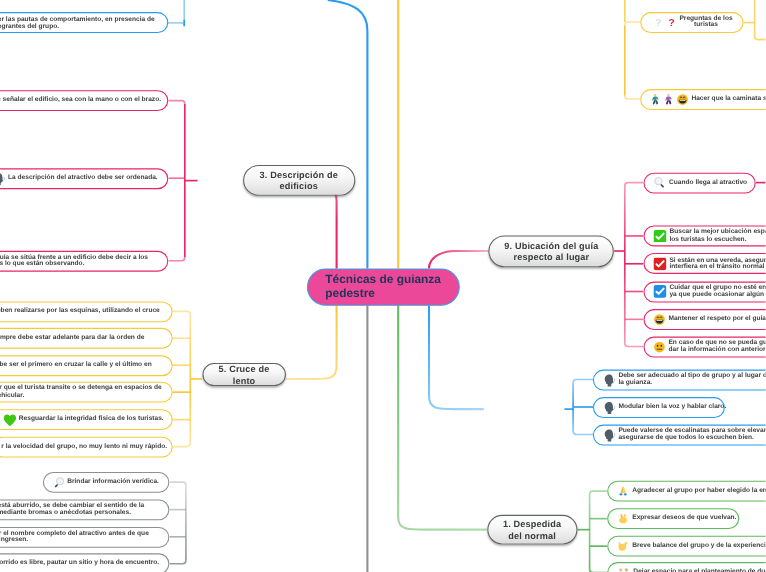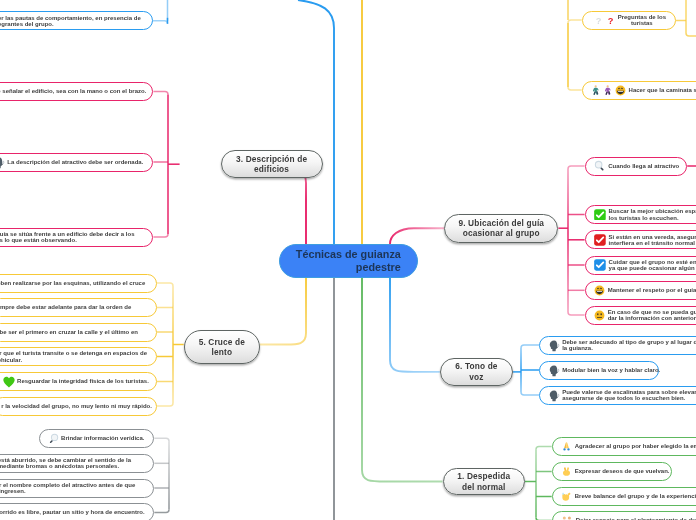--- a/index.html
+++ b/index.html
@@ -23,22 +23,22 @@
 
   .topic{position:absolute;box-sizing:border-box;
      border:1.25px solid #5e6563;border-radius:999px;
      background:linear-gradient(to bottom,#ffffff 0%,#f6f6f6 42%,#e6e6e6 80%,#dcdcdc 100%);
      display:flex;align-items:center;justify-content:center;text-align:center;
      font-weight:bold;font-size:8.3px;color:#3a3a3a;line-height:10.6px;
      box-shadow:0 1.4px 2px rgba(0,0,0,.32);letter-spacing:.15px;}
   .topic span{display:block;}
 
   .central{position:absolute;box-sizing:border-box;
-     border:1.7px solid #3e9ee0;border-radius:999px;background:#3b82f6;
-     display:flex;align-items:center;justify-content:center;text-align:right;
+     border:1.7px solid #3e9ee0;border-radius:999px;background:#ec4899;
+     display:flex;align-items:center;justify-content:center;text-align:left;
      font-weight:bold;font-size:10.8px;color:#1d3557;line-height:13.2px;padding-top:1px;}
   .central span{display:block;}
 </style>
 </head>
 <body>
 
 <div id="canvas">
   <svg id="links" viewBox="0 0 696 520" width="696" height="520">
       <defs>
         <linearGradient id="g0" gradientUnits="userSpaceOnUse" x1="167.5" y1="20.8" x2="167.5" y2="20.8">
@@ -186,21 +186,21 @@
       <span class="txt">
         <span>La descripción del atractivo debe ser ordenada.</span>
       </span>
     </div>
     <div class="leaf l" style="border-color: rgb(232, 36, 106); top: 227.5px; height: 19px; left: -12.4px; width: 165.8px;">
       <span class="txt">
         <span>guía se sitúa frente a un edificio debe decir a los</span>
         <span>es lo que están observando.</span>
       </span>
     </div>
-    <div class="topic" style="left: 183.7px; top: 330.1px; width: 76.3px; height: 34px;">
+    <div class="topic" style="left: 183.7px; top: 330.1px; width: 76.3px; height: 21px;">
       <div>
         <span>5. Cruce de</span>
         <span>lento</span>
       </div>
     </div>
     <div class="leaf l" style="border-color: rgb(247, 201, 56); top: 273.5px; height: 19px; left: -11.3px; width: 168.1px;">
       <span class="txt">
         <span>eben realizarse por las esquinas, utilizando el cruce</span>
       </span>
     </div>
@@ -299,21 +299,21 @@
           <path d="M9.5 20h17c.4 0 .6.3.5.6-.2.6-.5 1.1-.9 1.6H9.9c-.4-.5-.7-1-.9-1.6-.1-.3.1-.6.5-.6z" fill="#fff"></path>
         </svg>
       </span>
       <span class="txt">
         <span>Hacer que la caminata s</span>
       </span>
     </div>
     <div class="topic" style="left: 444.2px; top: 213.8px; width: 114.2px; height: 28.8px;">
       <div>
         <span>9. Ubicación del guía</span>
-        <span>ocasionar al grupo</span>
+        <span>respecto al lugar</span>
       </div>
     </div>
     <div class="leaf r" style="border-color: rgb(232, 36, 106); top: 156.5px; height: 19px; left: 584.6px; width: 102.6px;">
       <span class="icogrp">
         <svg width="11.5" height="11.5" viewBox="0 0 36 36">
           <path d="M22.2 22.2l6.9 6.2a2.6 2.6 0 01-3.7 3.7l-6.2-6.9z" fill="#3f4a57"></path>
           <circle cx="14.5" cy="14.5" r="11.8" fill="#ccd9e2"></circle>
           <circle cx="14.5" cy="14.5" r="8.6" fill="#f2f5f7"></circle>
         </svg>
       </span>
@@ -376,26 +376,20 @@
           <circle cx="18" cy="18" r="16" fill="#f5b920"></circle>
           <ellipse cx="12.5" cy="14" rx="2.3" ry="3" fill="#2a2a28"></ellipse>
           <ellipse cx="23.5" cy="14" rx="2.3" ry="3" fill="#2a2a28"></ellipse>
           <path d="M11 24.5h14" stroke="#2a2a28" stroke-width="2.4" stroke-linecap="round"></path>
         </svg>
       </span>
       <span class="txt">
         <span>En caso de que no se pueda gu</span>
         <span>dar la información con anterior</span>
       </span>
-    </div>
-    <div class="topic" style="left: 439.8px; top: 357.9px; width: 73.3px; height: 27.9px;">
-      <div>
-        <span>6. Tono de</span>
-        <span>voz</span>
-      </div>
     </div>
     <div class="leaf r" style="border-color: rgb(42, 156, 240); top: 335.5px; height: 19px; left: 539.3px; width: 175px;">
       <span class="icogrp">
         <svg width="10.8" height="11.8" viewBox="0 0 30 33" style="position:relative;top:1.4px">
           <path d="M14.2 1.2C7.4 1.2 2 6.4 2 13.2c0 2.9 1 5 2.3 6.6.6.8.9 1.2.9 2.1v1.5c0 .9.6 1.5 1.5 1.6l1.9.2c.5 0 .7.3.7.8l.1 4.3c0 1 .6 1.5 1.6 1.5H17c1 0 1.6-.6 1.6-1.6v-3c0-1 .3-1.6 1.1-2.2 1.3-1 2.4-2 3.3-3.3.7.2 1.4-.1 1.7-.8.4-.9-.1-1.8-1-2l-.8-.2c.2-.9.3-1.9.3-2.8C23.2 6.1 20 1.2 14.2 1.2z" fill="#4f5d68"></path>
           <path d="M26.8 11.8c.9 1.9.9 4.4 0 6.3" stroke="#8795a0" stroke-width="1.5" fill="none" stroke-linecap="round"></path>
         </svg>
       </span>
       <span class="txt">
         <span>Debe ser adecuado al tipo de grupo y al lugar d</span>

